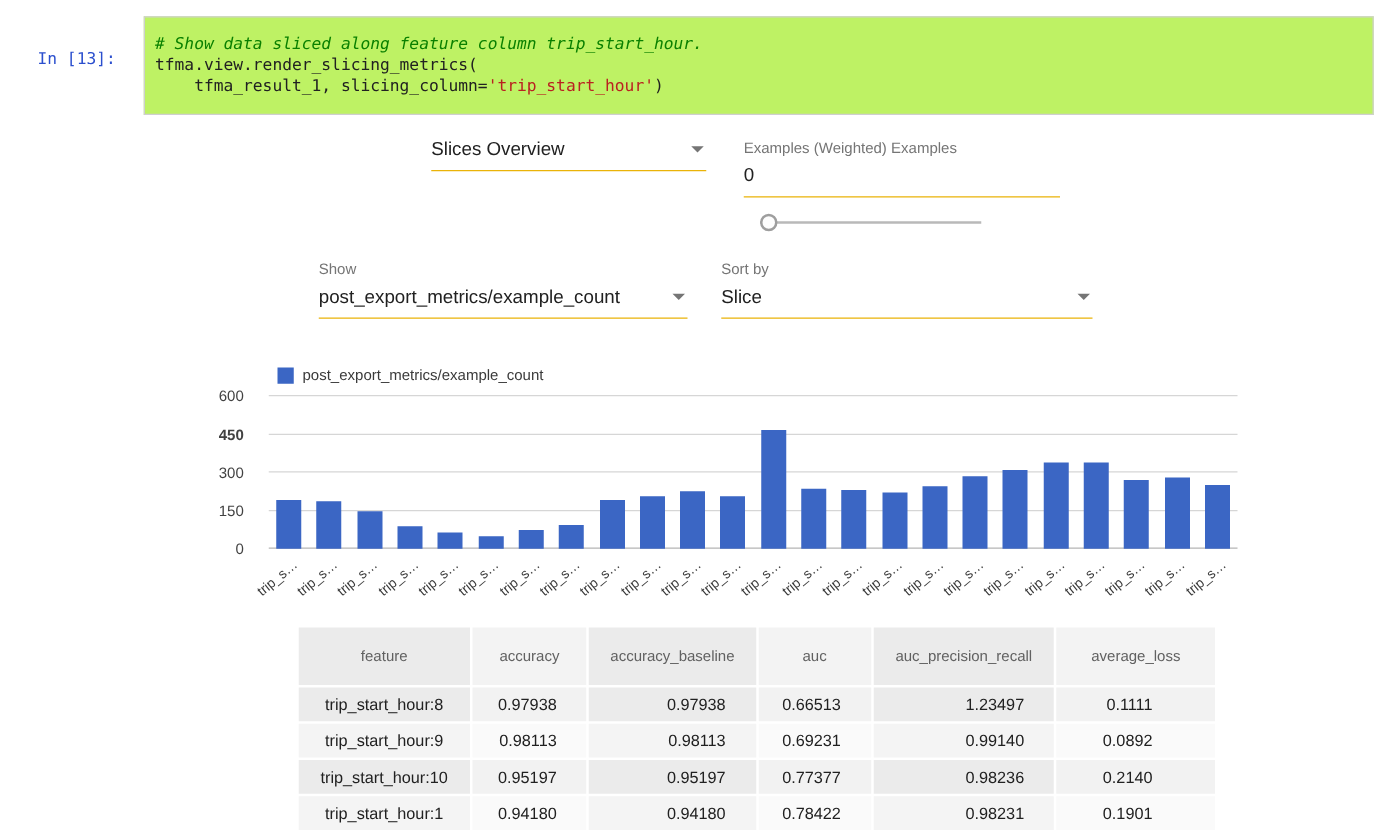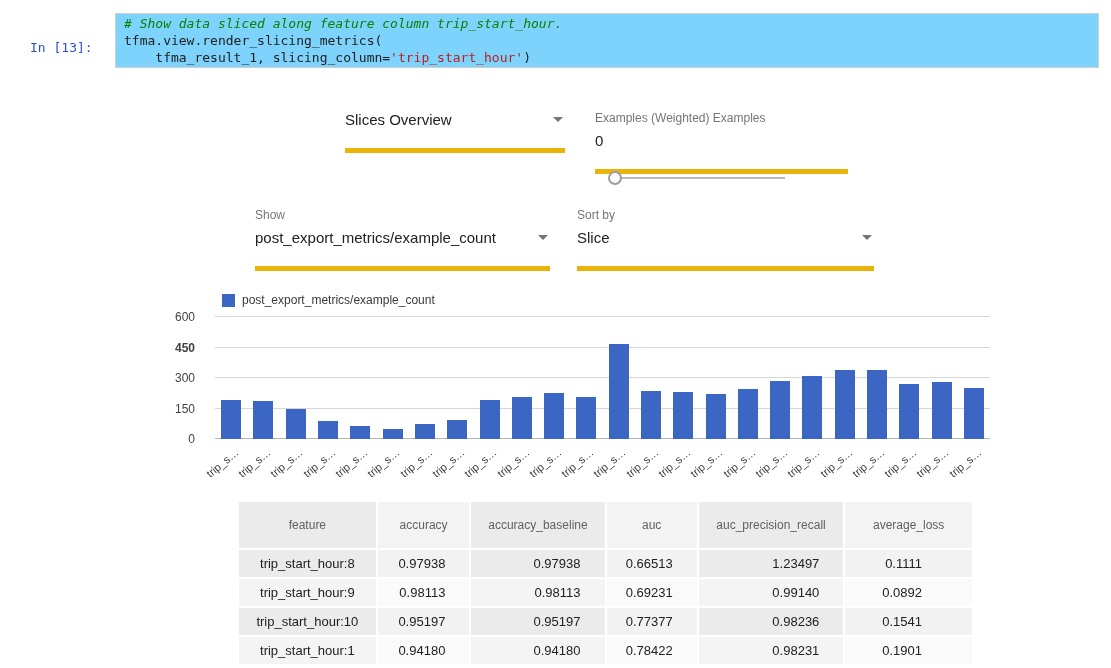--- a/index.html
+++ b/index.html
@@ -2,31 +2,31 @@
 <html style="--bar-color: #3b66c4; --prompt-color: #2b4fce; --comment-color: #0a8000; --string-color: #ba2121;"><head>
 <meta charset="utf-8">
 <style>
   html,body{margin:0;padding:0;background:#fff;}
   .page{position:relative;width:1111px;height:668px;background:#fff;overflow:hidden;
         font-family:"Liberation Sans",sans-serif;}
 
   
   .prompt{position:absolute;left:30px;top:20px;font-family:"DejaVu Sans Mono",monospace;
           font-size:13px;color:var(--prompt-color,#2b4fce);margin-top:20px;}
-  .code-box{position:absolute;left:115px;top:13px;width:966px;background:#7dd3fc;
-            border:1px solid #cfcfcf;padding:1px 8px;}
+  .code-box{position:absolute;left:115px;top:13px;width:966px;background:#bef264;
+            border:1px solid #cfcfcf;padding:13px 8px;}
   .code-line{font-family:"DejaVu Sans Mono",monospace;font-size:13px;line-height:17px;
              white-space:pre;color:#212121;}
   .code-comment{color:var(--comment-color,#0a8000);font-style:italic;}
   .code-string{color:var(--string-color,#ba2121);}
 
   
   .ctl{position:absolute;}
   .ctl-label{font-size:12px;color:#757575;margin-bottom:7px;}
-  .ctl-value{font-size:15px;color:#212121;padding-bottom:20px;border-bottom:5px solid #eab308;
+  .ctl-value{font-size:15px;color:#212121;padding-bottom:8px;border-bottom:1px solid #eab308;
              position:relative;white-space:nowrap;}
   .dd-arrow{position:absolute;right:2px;top:6px;width:0;height:0;
             border-left:5px solid transparent;border-right:5px solid transparent;
             border-top:5px solid #757575;}
   .slider{position:absolute;left:608px;top:171px;width:177px;height:14px;}
   .slider-track{position:absolute;left:0;right:0;top:6px;height:2px;background:#b9b9b9;}
   .slider-knob{position:absolute;left:0;top:0;width:10px;height:10px;border-radius:50%;
                background:#fdfdfd;border:2px solid #9e9e9e;}
 
   
@@ -318,21 +318,21 @@
             <td class="num">0.69231</td>
             <td class="num">0.99140</td>
             <td class="num">0.0892</td>
           </tr>
           <tr>
             <td class="feature">trip_start_hour:10</td>
             <td class="num">0.95197</td>
             <td class="num">0.95197</td>
             <td class="num">0.77377</td>
             <td class="num">0.98236</td>
-            <td class="num">0.1541</td>
+            <td class="num">0.2140</td>
           </tr>
           <tr>
             <td class="feature">trip_start_hour:1</td>
             <td class="num">0.94180</td>
             <td class="num">0.94180</td>
             <td class="num">0.78422</td>
             <td class="num">0.98231</td>
             <td class="num">0.1901</td>
           </tr>
         </tbody>

